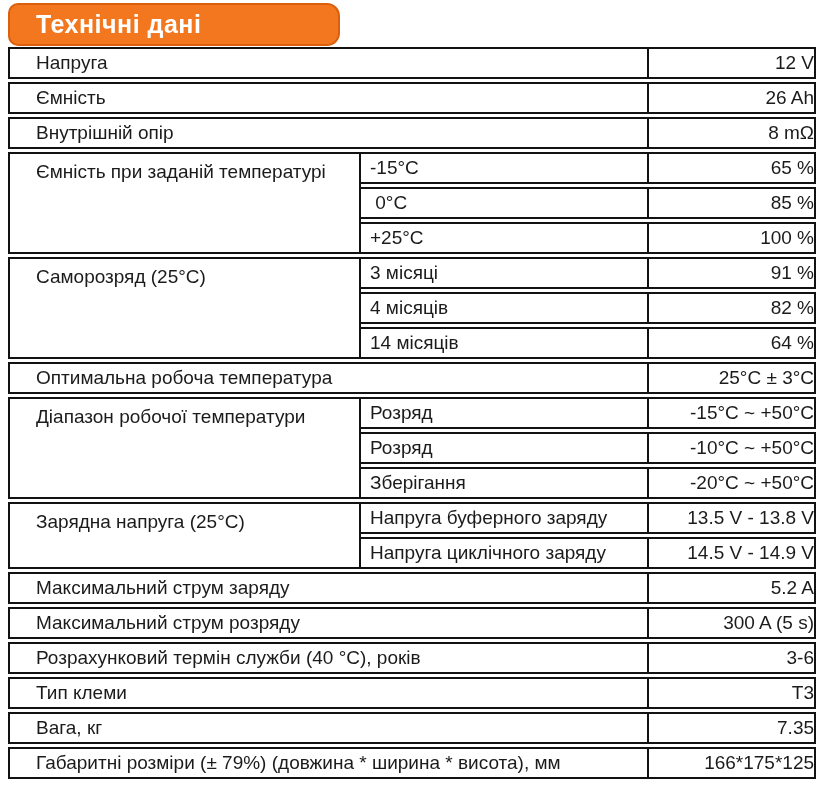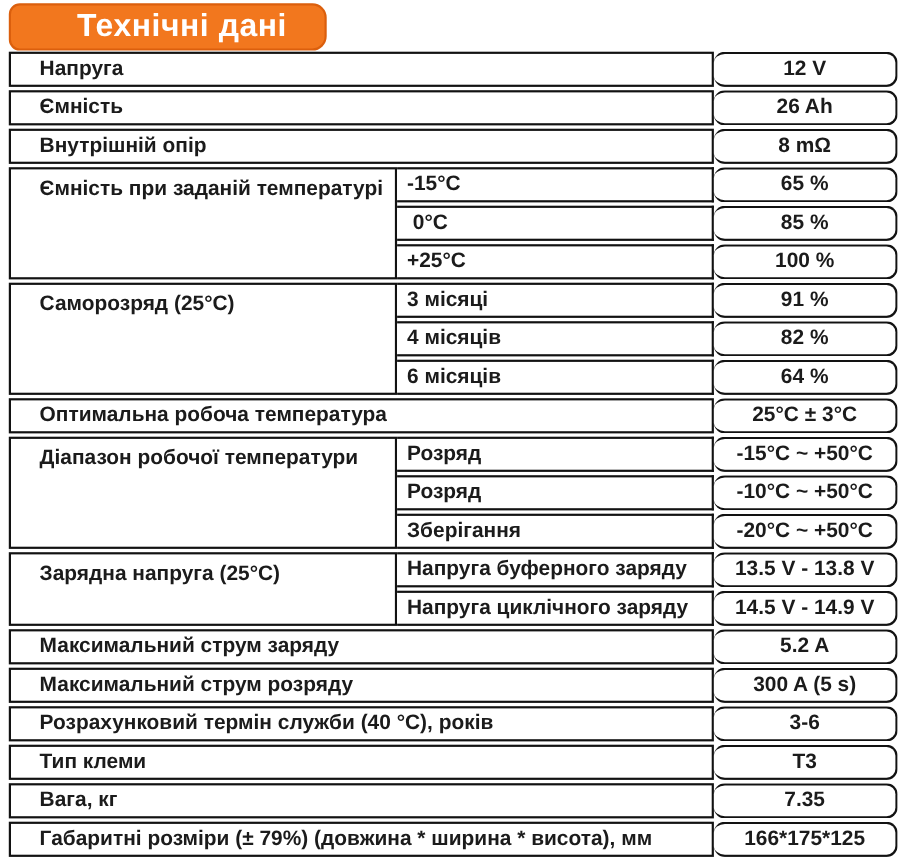--- a/index.html
+++ b/index.html
@@ -14,70 +14,67 @@
     background: #ffffff;
     overflow: hidden;
   }
   .tab {
     display: inline-flex;
     align-items: center;
     box-sizing: border-box;
     margin: 3px 0 -2px 8px;
     position: relative;
     z-index: 2;
-    width: 289px;
+    width: 332px;
     height: 43px;
     padding-left: 26px;
     background: #F2771E;
     border: 2px solid #DB5F0D;
     border-radius: 10px 13px 13px 10px;
     color: #ffffff;
-    font-size: 29px;
+    font-size: 25px;
     font-weight: bold;
     letter-spacing: 0.5px;
-    justify-content: center;
   }
   table.spec {
     border-collapse: separate;
     border-spacing: 0 3px;
     table-layout: fixed;
     width: 808px;
     margin-left: 8px;
   }
   td {
     box-sizing: content-box;
     height: 28px;
     border: 2px solid #121212;
     color: #1b1b1b;
     font-size: 19px;
     padding: 0;
     background: #ffffff;
     overflow: hidden;
-    font-weight: bold;
   }
   td.label {
     padding-left: 26px;
     padding-right: 6px;
   }
   td.group {
     vertical-align: top;
     line-height: 34px;
     padding-top: 1px;
   }
   td.sub {
     border-left: 0;
     padding-left: 9px;
     padding-right: 4px;
     white-space: pre-wrap;
     margin-left: 13px;
   }
   td.val {
     border-left: 0;
-    text-align: center;
-    border-radius: 10px;
+    text-align: right;
   }
 </style>
 </head>
 <body>
 
 <div class="page">
   <div class="tab">
     <span>Технічні дані</span>
   </div>
   <table class="spec">
@@ -115,21 +112,21 @@
         <tr>
           <td class="label group" rowspan="3">Саморозряд (25°C)</td>
           <td class="sub">3 місяці</td>
           <td class="val">91 %</td>
         </tr>
         <tr>
           <td class="sub">4 місяців</td>
           <td class="val">82 %</td>
         </tr>
         <tr>
-          <td class="sub">6 місяців</td>
+          <td class="sub">14 місяців</td>
           <td class="val">64 %</td>
         </tr>
         <tr>
           <td class="label" colspan="2">Оптимальна робоча температура</td>
           <td class="val">25°C ± 3°C</td>
         </tr>
         <tr>
           <td class="label group" rowspan="3">Діапазон робочої температури</td>
           <td class="sub">Розряд</td>
           <td class="val">-15°C ~ +50°C</td>

